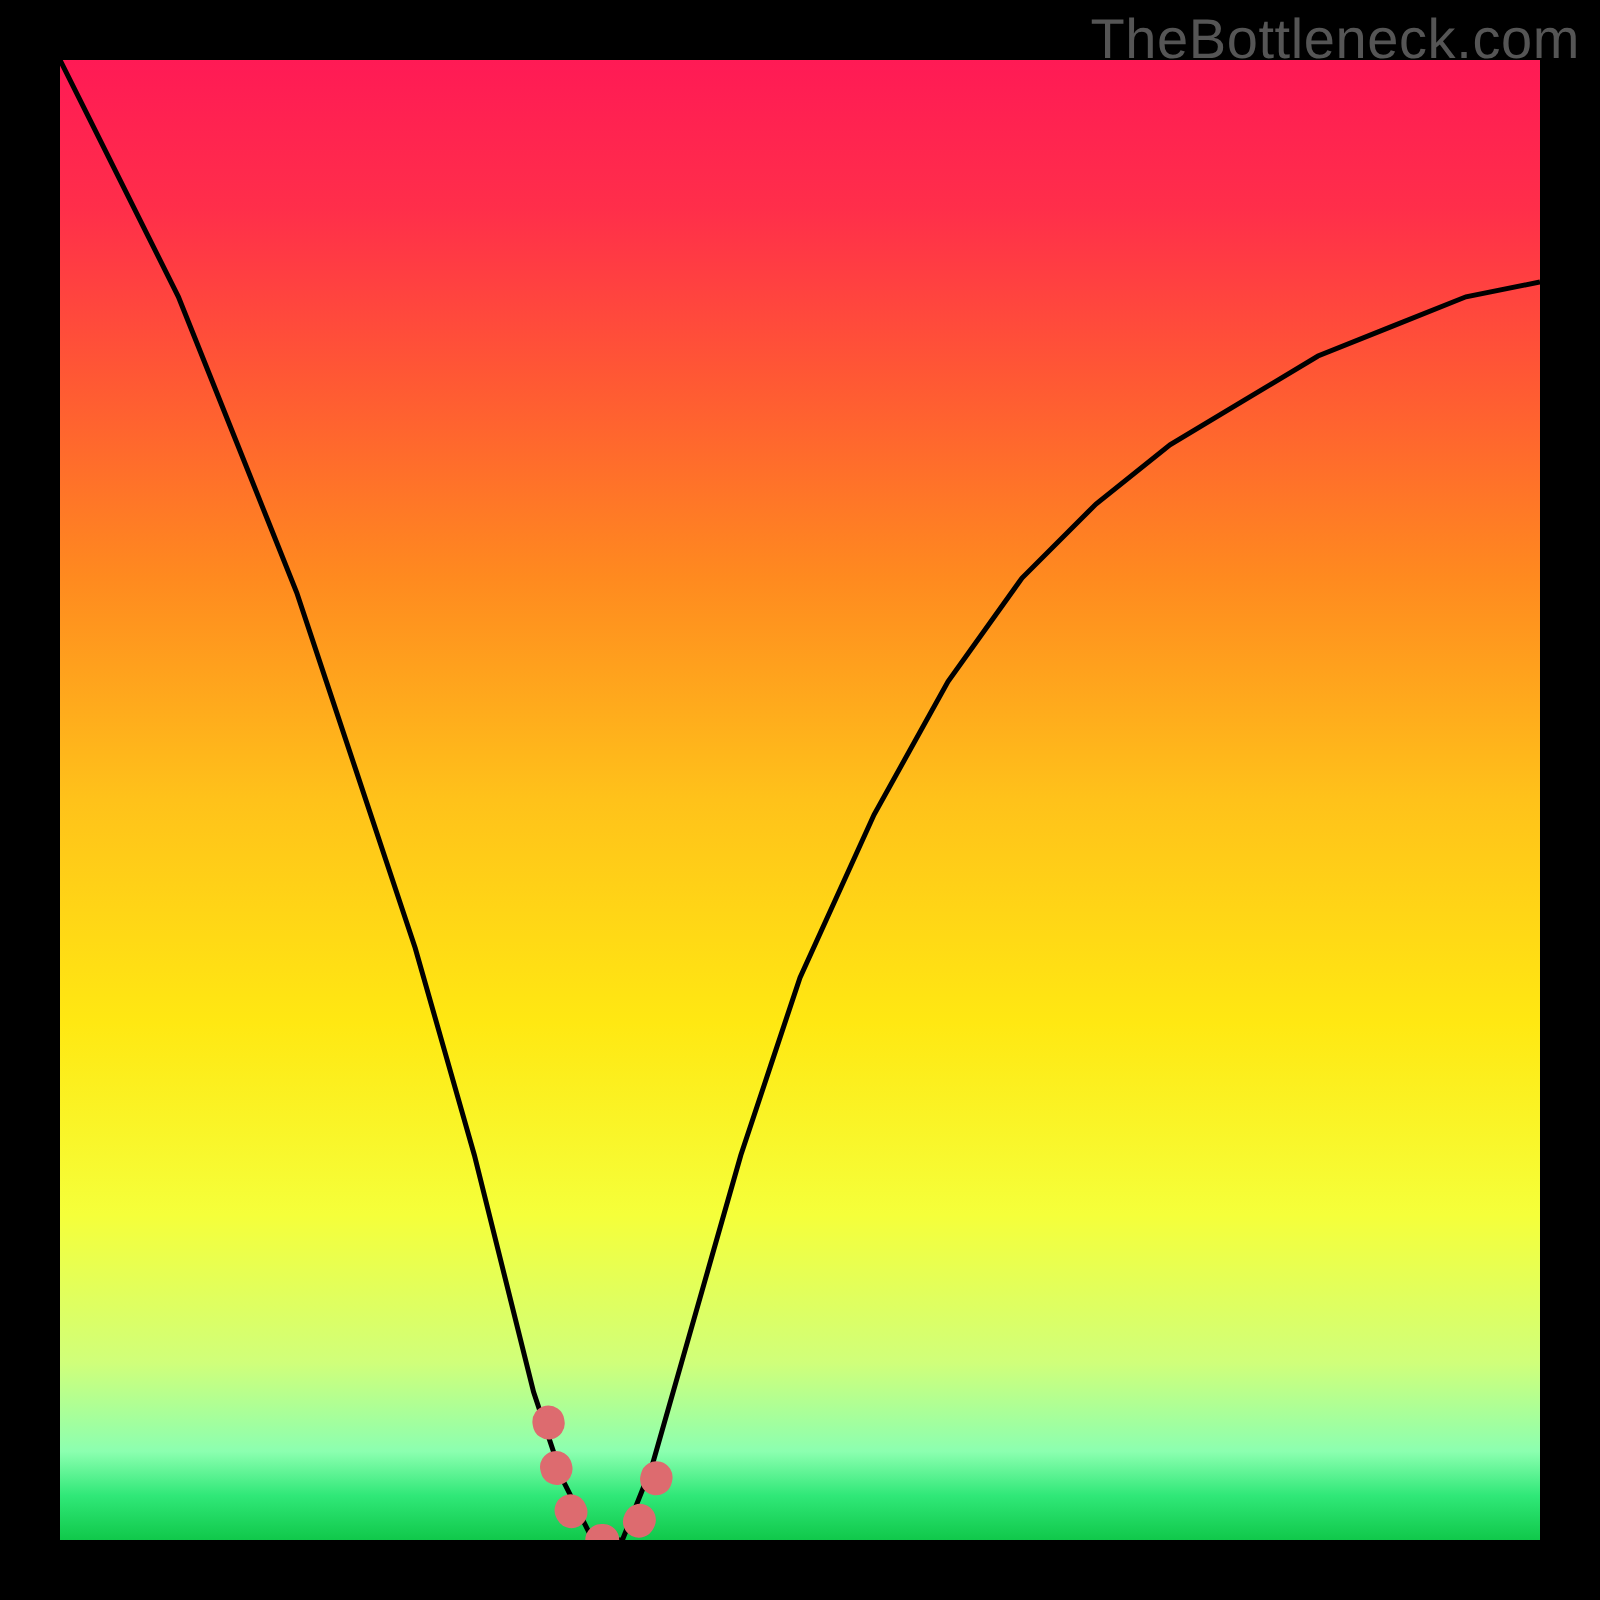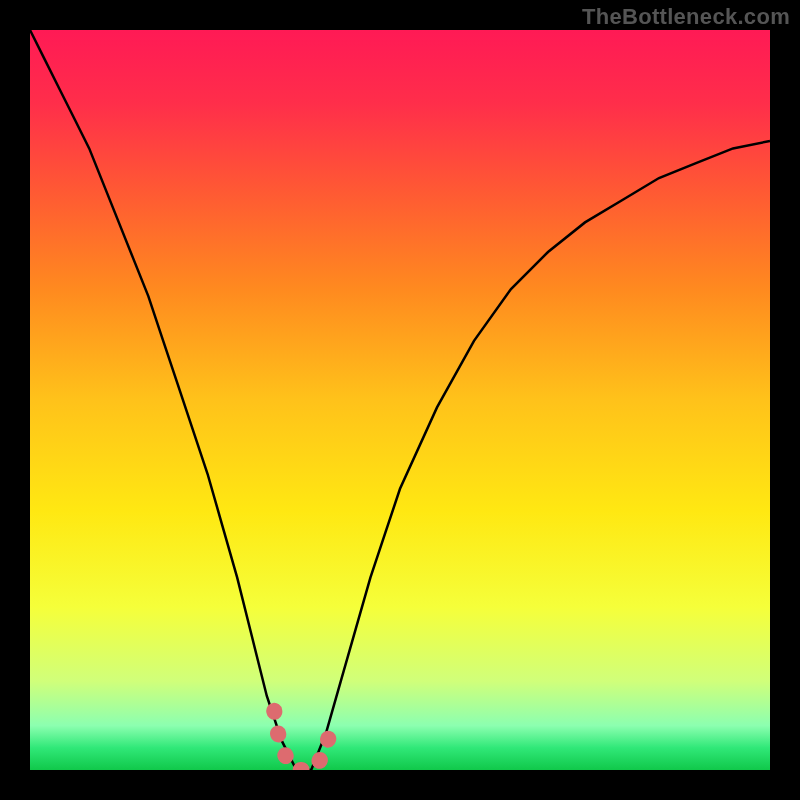--- a/index.html
+++ b/index.html
@@ -15,22 +15,22 @@
     position: relative;
     width: 800px;
     height: 800px;
     background: #000;
   }
   .watermark {
     position: absolute;
     top: 4px;
     right: 10px;
     color: #555;
-    font-size: 22px;
-    font-weight: 700;
+    font-size: 28px;
+    font-weight: 400;
     letter-spacing: 0.3px;
     z-index: 10;
   }
   svg.plot {
     position: absolute;
     left: 30px;
     top: 30px;
     width: 740px;
     height: 740px;
     display: block;

